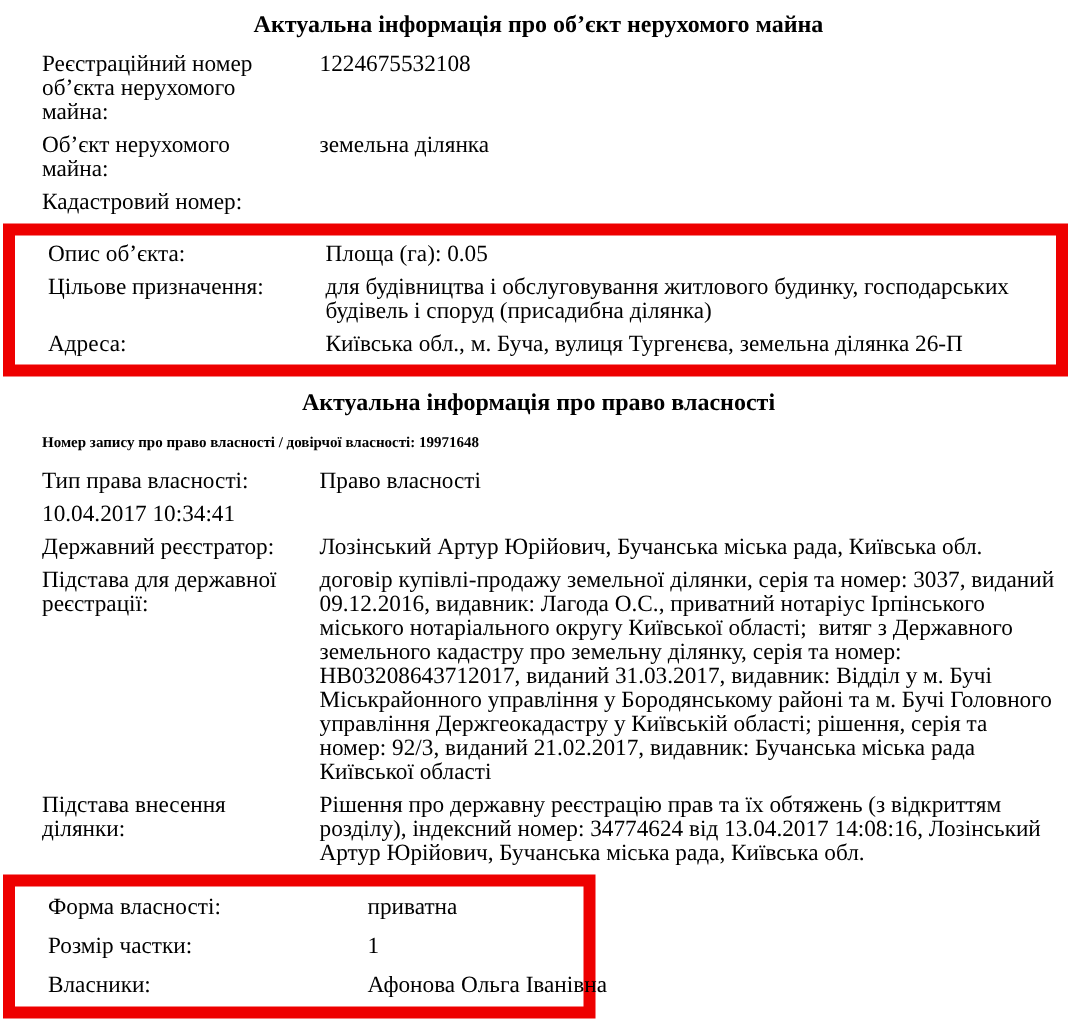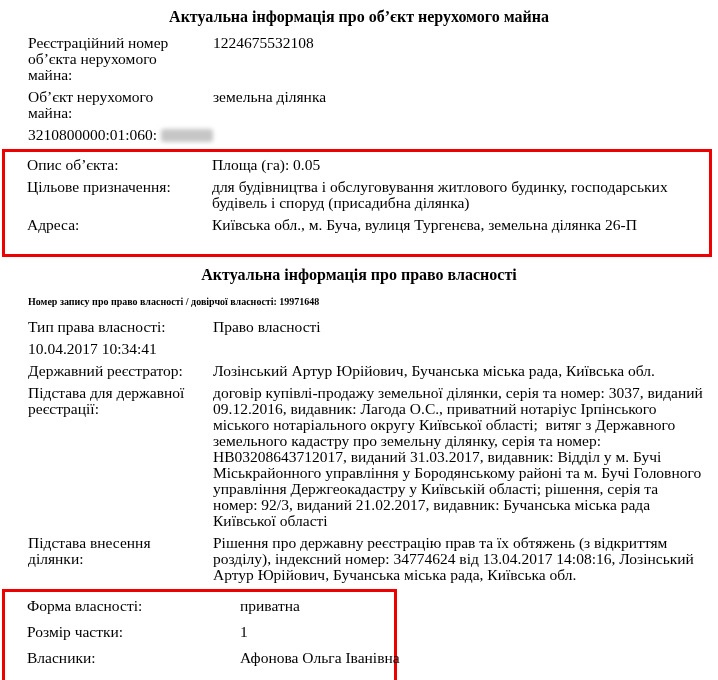--- a/index.html
+++ b/index.html
@@ -41,23 +41,23 @@
     flex:0 0 185px;
     padding-right:12px;
   }
   .value {
     flex:1;
     padding-right:4px;
     white-space:pre-wrap;
   }
 
   .hl-box {
-    border:3px solid #84cc16;
+    border:8px solid #84cc16;
     margin:2px -2px 8px -6px;
-    padding:5px 0 16px 2px;
+    padding:5px 0 0 2px;
   }
   .hl-box .row { margin-bottom:6px; }
   .hl-box .row:last-child { margin-bottom:5px; }
 
   .hl-box.narrow {
     width:395px;
     margin-top:4px;
     margin-bottom:0;
     padding-top:6px;
   }
@@ -87,21 +87,21 @@
     <div class="label">Реєстраційний номер об’єкта нерухомого майна:</div>
     <div class="value">1224675532108</div>
   </div>
 
   <div class="row">
     <div class="label">Об’єкт нерухомого майна:</div>
     <div class="value">земельна ділянка</div>
   </div>
 
   <div class="row">
-    <div class="value"><span>3210800000:01:060:</span><span class="redacted"></span></div>
+    <div class="label">Кадастровий номер:</div>
   </div>
 
   <div class="hl-box" style="border-color: rgb(238, 0, 0);">
     <div class="row">
       <div class="label">Опис об’єкта:</div>
       <div class="value">Площа (га): 0.05</div>
     </div>
     <div class="row">
       <div class="label">Цільове призначення:</div>
       <div class="value">для будівництва і обслуговування житлового будинку, господарських будівель і споруд (присадибна ділянка)</div>

